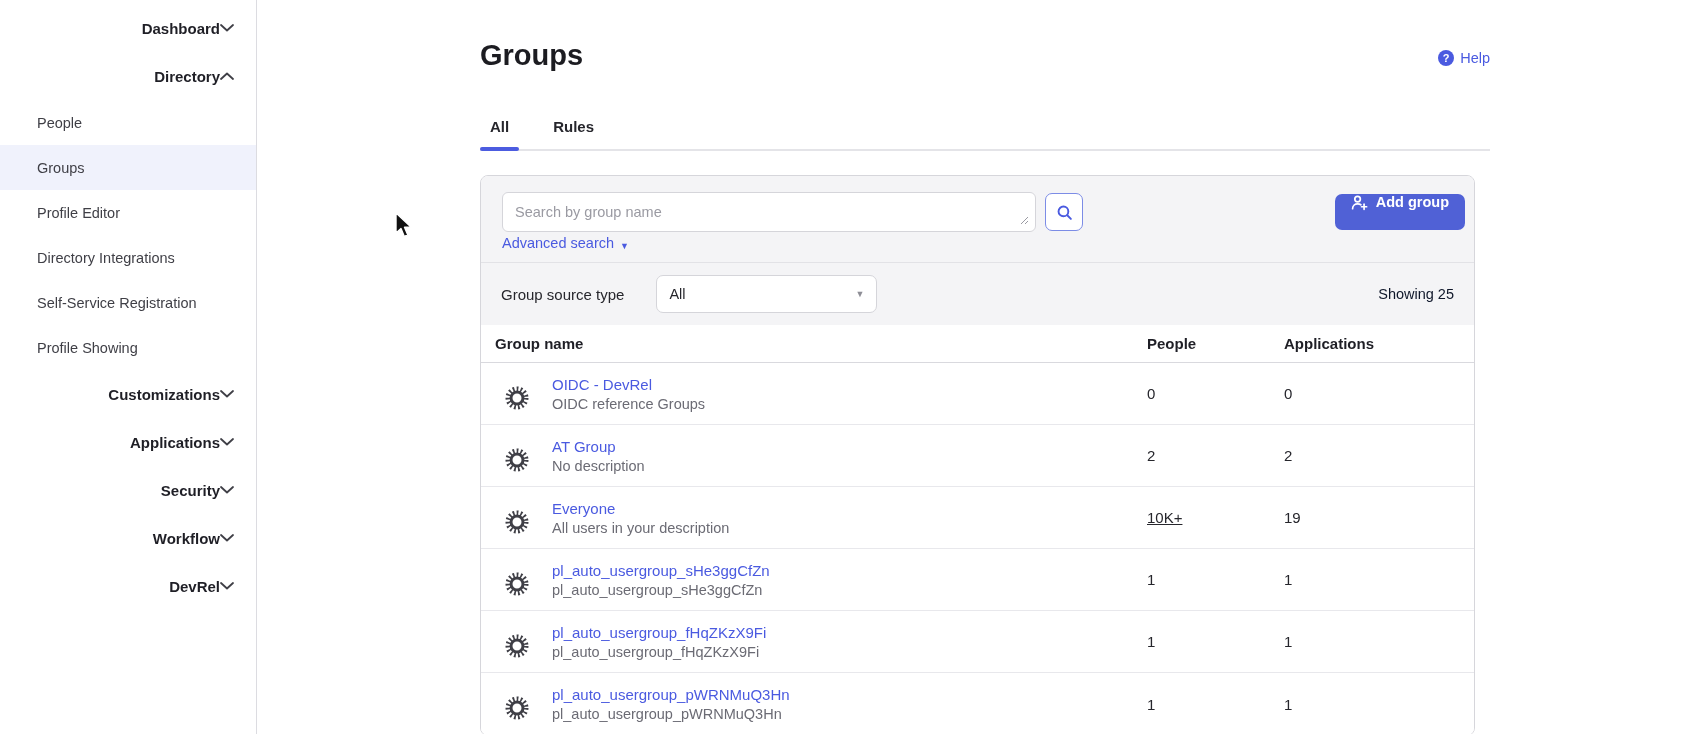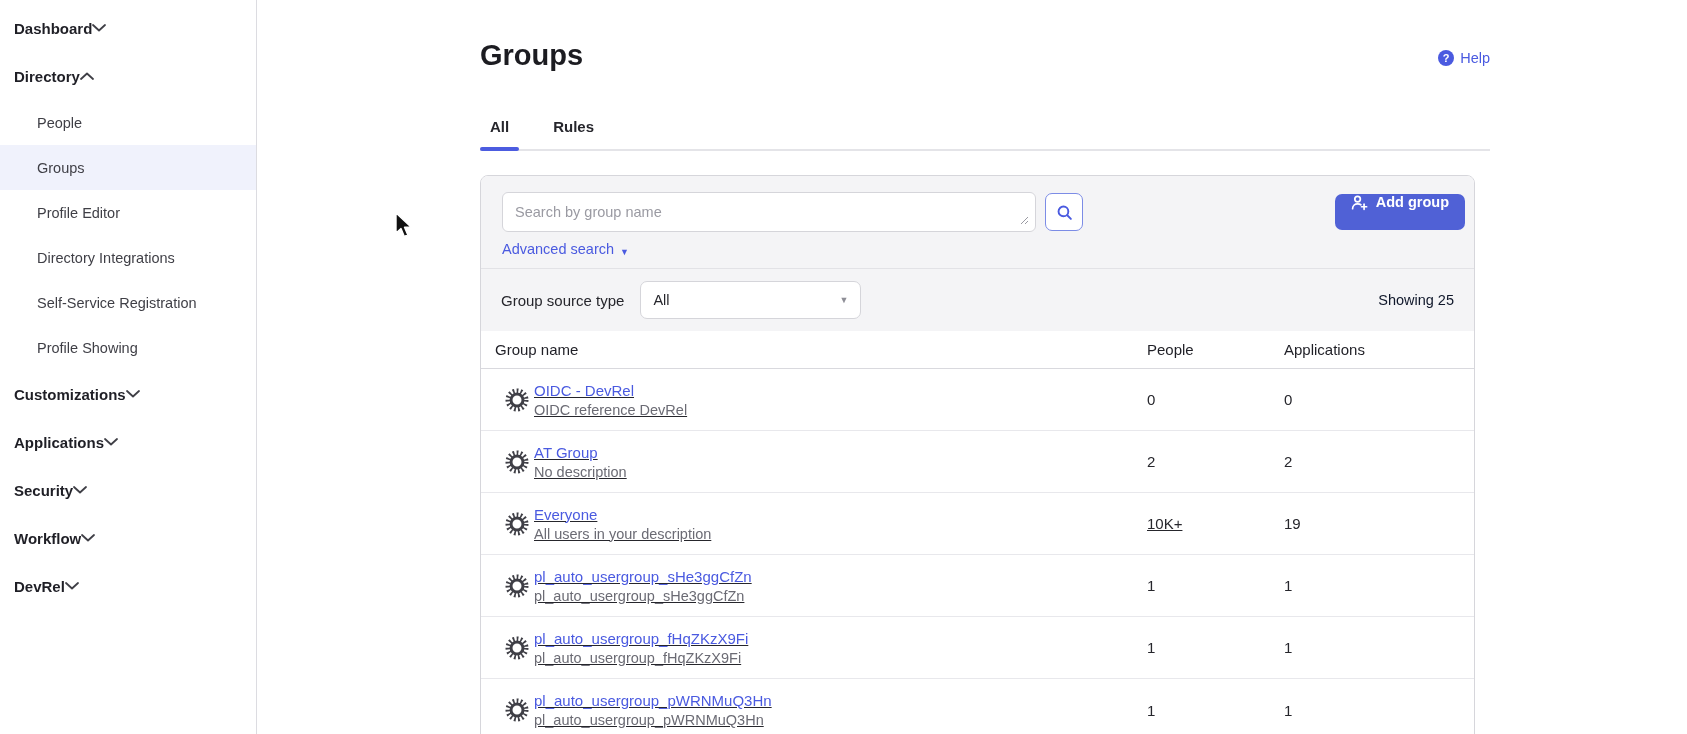--- a/index.html
+++ b/index.html
@@ -3,21 +3,21 @@
 <meta charset="utf-8">
 <style>
   * { margin:0; padding:0; box-sizing:border-box; }
   html,body { width:1687px; height:734px; overflow:hidden; background:#fff;
     font-family:"Liberation Sans", sans-serif; color:#26262c; }
   .app { display:flex; width:1687px; height:734px; }
 
   
   .sidebar { width:257px; min-width:257px; height:100%; border-right:1px solid #dcdce1;
     padding-top:4px; background:#fff; }
-  .nav-top { height:48px; display:flex; align-items:center; justify-content:flex-start;
+  .nav-top { height:48px; display:flex; align-items:center; justify-content:flex-end;
     padding:0 22px 0 14px; cursor:pointer; }
   .nav-top span { font-size:15px; font-weight:700; color:#1f1f26; }
   .nav-sub { height:45px; display:flex; align-items:center; padding-left:37px;
     font-size:14.5px; color:#3f3f46; cursor:pointer; }
   .nav-sub.selected { background:#f0f2fc; }
   .chev { width:14px; height:8px; }
 
   
   .main { flex:1; position:relative; padding-left:223px; }
   .content { width:1010px; }
@@ -45,43 +45,43 @@
     font-family:"Liberation Sans", sans-serif; }
   .search-input::placeholder { color:#9a9aa2; }
   .resize-glyph { position:absolute; right:7px; bottom:7px; }
   .search-btn { width:38px; height:38px; margin-left:9px; margin-top:1px; background:#fff;
     border:1.5px solid #7c8ce6; border-radius:7px; display:flex; align-items:center;
     justify-content:center; cursor:pointer; }
   .add-group-btn { margin-left:auto; height:36px; margin-top:2px; padding:0 16px;
     background:#5061d6; color:#fff; border:none; border-radius:7px; font-size:14.5px;
     font-weight:700; display:flex; gap:8px; cursor:pointer;
     font-family:"Liberation Sans", sans-serif; }
-  .adv-search { margin-top:9px; color:#4a5ae0; font-size:14.5px; display:inline-flex;
+  .adv-search { margin-top:3px; color:#4a5ae0; font-size:14.5px; display:inline-flex;
     align-items:flex-end; gap:6px; cursor:pointer; }
   .adv-caret { font-size:9px; color:#4a5ae0; }
 
   .filter-bar { background:#f4f4f6; border-top:1px solid #e2e2e6; padding:12px 20px;
     display:flex; align-items:center; }
-  .filter-label { font-size:15px; color:#26262c; margin-right:16px; }
+  .filter-label { font-size:15px; color:#26262c; margin-right:32px; }
   .select { width:221px; height:38px; background:#fff; border:1px solid #d5d5da;
     border-radius:7px; display:flex; align-items:center; justify-content:space-between;
     padding:0 12px; font-size:14.5px; color:#26262c; cursor:pointer; }
   .select .caret { color:#8e8e96; font-size:9px; }
   .showing { margin-left:auto; font-size:14.5px; color:#0f172a; }
 
   
   .tbl { background:#fff; }
   .tbl-head { display:grid; grid-template-columns:666px 137px 1fr; align-items:center;
     height:38px; border-bottom:1px solid #d9d9de; background:#fff; }
-  .tbl-head > div { font-size:15px; font-weight:400; color:#1f1f26; }
+  .tbl-head > div { font-size:15px; font-weight:700; color:#1f1f26; }
   .th-name { padding-left:14px; }
   .row { display:grid; grid-template-columns:666px 137px 1fr; height:62px;
     border-bottom:1px solid #e8e8ec; align-items:center; }
   .row:last-child { border-bottom:none; }
-  .name-cell { display:flex; align-items:center; gap:3px; padding-left:22px;text-decoration:underline; }
+  .name-cell { display:flex; align-items:flex-end; gap:21px; padding-left:22px; }
   .grp-icon { width:28px; height:28px; flex:none; }
   .name-lines { display:flex; flex-direction:column; gap:3px; }
   .grp-link { color:#4a5ae0; font-size:15px; text-decoration:none; cursor:pointer; }
   .grp-desc { color:#6b6b74; font-size:14.5px; }
   .num { font-size:15px; color:#26262c; }
   .num.link-underline { text-decoration:underline; cursor:pointer; }
 
   .cursor { position:absolute; left:393px; top:212px; pointer-events:none; }
 </style>
 </head>
@@ -220,21 +220,21 @@
             <div>Applications</div>
           </div>
 
           <div class="row">
             <div class="name-cell">
               <svg class="grp-icon" viewBox="0 0 28 28">
                   <use href="#group-glyph"></use>
                 </svg>
               <div class="name-lines">
                 <a class="grp-link">OIDC - DevRel</a>
-                <span class="grp-desc">OIDC reference DevRel</span>
+                <span class="grp-desc">OIDC reference Groups</span>
               </div>
             </div>
             <div class="num">0</div>
             <div class="num">0</div>
           </div>
 
           <div class="row">
             <div class="name-cell">
               <svg class="grp-icon" viewBox="0 0 28 28">
                   <use href="#group-glyph"></use>

